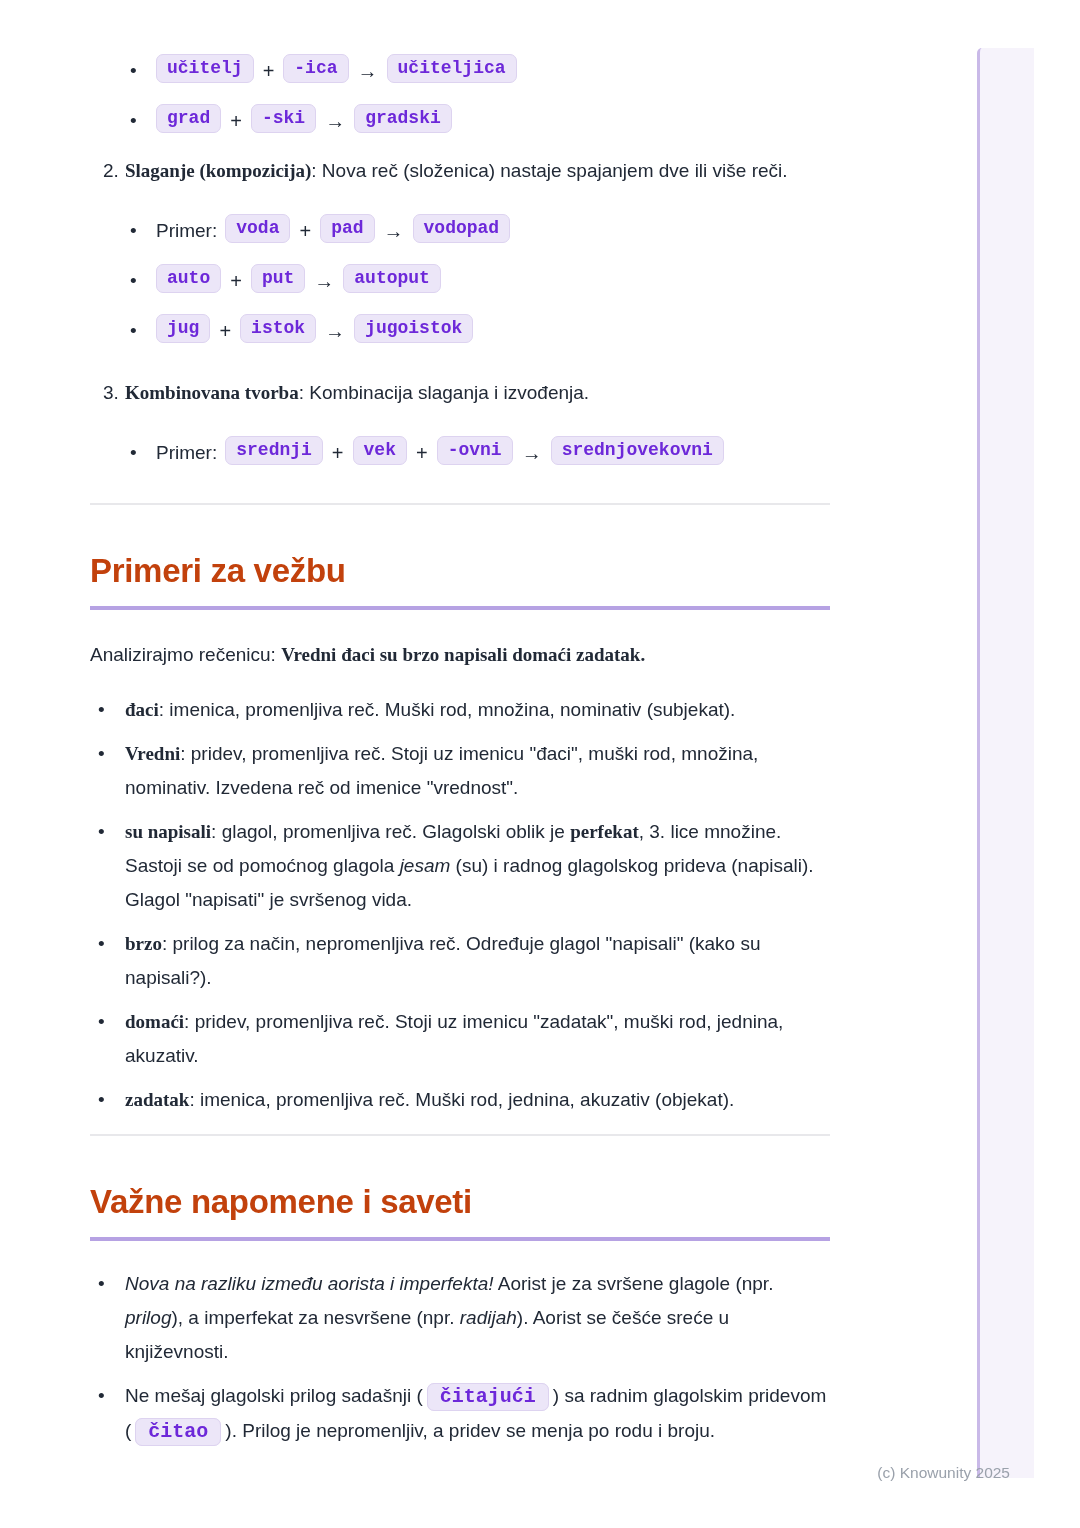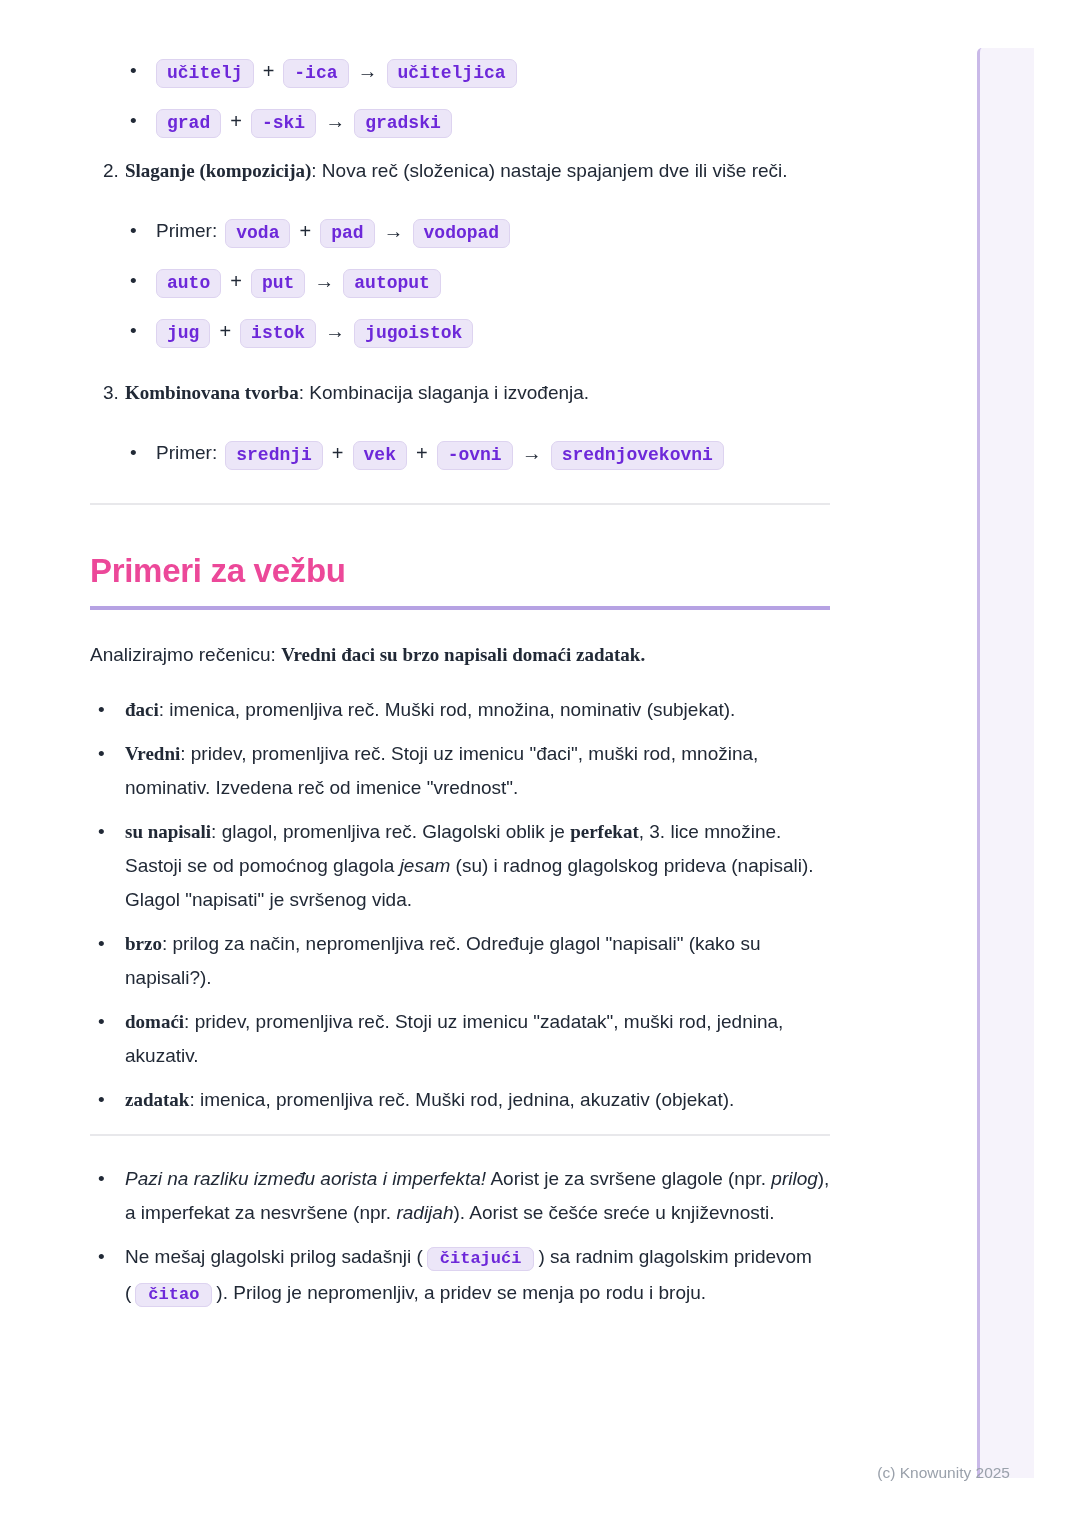--- a/index.html
+++ b/index.html
@@ -7,21 +7,21 @@
     width:1080px;height:1528px;background:#ffffff;
     font-family:"Liberation Sans", sans-serif;color:#212936;
     position:relative;overflow:hidden;
   }
   .page{position:relative;width:1080px;height:1528px;background:#fff;}
   .content{position:absolute;left:90px;top:40px;width:740px;font-size:19px;line-height:34px;}
 
   
   .ex-list{list-style:none;margin:0;padding:0 0 0 40px;}
   .ex-list.top{margin-top:14px;}
-  .ex-row{display:flex;align-items:flex-end;margin-bottom:16px;}
+  .ex-row{display:flex;align-items:flex-start;margin-bottom:16px;}
   .ex-row::before{content:"•";width:26px;flex:none;color:#212936;font-size:19px;}
   .ex-label{margin-right:8px;flex:none;}
   .code-badge{
     font-family:"Liberation Mono", monospace;font-weight:bold;font-size:18px;
     color:#6d28d9;background:#ece6f8;border:1.5px solid #ddd3f0;border-radius:7px;
     padding:1px 10px 2px;line-height:24px;white-space:nowrap;
   }
   .op{margin:0 9px;color:#212936;font-size:20px;flex:none;}
 
   
@@ -30,30 +30,30 @@
   .num-label{flex:none;width:35px;padding-left:13px;box-sizing:border-box;font-weight:400;}
   .li-body{flex:1;min-width:0;}
   .li-body p{margin:0;text-align:justify;}
   .li-body .ex-list{margin-top:26px;padding-left:5px;}
   b,.bold{font-weight:700;font-family:Liberation Serif, serif;}
   .it{font-style:italic;}
 
   hr.rule{border:none;border-top:2px solid #e8e8eb;margin:17px 0 0;}
 
   h2.sect{
-    margin:44px 0 0;font-size:33px;line-height:44px;font-weight:700;color:#ec4899;
+    margin:44px 0 0;font-size:33px;line-height:44px;font-weight:700;color:#c2410c;
     letter-spacing:-0.3px;padding-bottom:13px;border-bottom:4.5px solid #b6a2e3;
   }
   p.intro{margin:28px 0 15px;}
 
   .bullets{list-style:none;margin:21px 0 0;padding:0;}
   .bullets li{position:relative;padding-left:35px;margin-bottom:10px;}
   .bullets li::before{content:"•";position:absolute;left:8px;top:0;color:#212936;}
   .bullets .inline-badge{
-    font-family:"Liberation Mono", monospace;font-weight:bold;font-size:17px;
+    font-family:"Liberation Mono", monospace;font-weight:bold;font-size:20px;
     color:#6d28d9;background:#ece6f8;border:1.5px solid #ddd3f0;border-radius:7px;
     padding:1px 12px 2px;margin:0 4px;white-space:nowrap;
   }
 
   .footer-note{
     position:absolute;top:1464px;right:70px;font-size:15.5px;color:#9aa1ab;z-index:3;
   }
   .next-page-edge{
     position:absolute;left:977px;top:48px;width:54px;height:1430px;
     background:#f6f3fb;border-left:3.5px solid #c9b9e8;border-radius:5px 0 0 3px;z-index:1;
@@ -143,23 +143,24 @@
       <li><b>đaci</b><span>: imenica, promenljiva reč. Muški rod, množina, nominativ (subjekat).</span></li>
       <li><b>Vredni</b><span>: pridev, promenljiva reč. Stoji uz imenicu "đaci", muški rod, množina, nominativ. Izvedena reč od imenice "vrednost".</span></li>
       <li><b>su napisali</b><span>: glagol, promenljiva reč. Glagolski oblik je </span><b>perfekat</b><span>, 3. lice množine. Sastoji se od pomoćnog glagola </span><span class="it">jesam</span><span> (su) i radnog glagolskog prideva (napisali). Glagol "napisati" je svršenog vida.</span></li>
       <li><b>brzo</b><span>: prilog za način, nepromenljiva reč. Određuje glagol "napisali" (kako su napisali?).</span></li>
       <li><b>domaći</b><span>: pridev, promenljiva reč. Stoji uz imenicu "zadatak", muški rod, jednina, akuzativ.</span></li>
       <li><b>zadatak</b><span>: imenica, promenljiva reč. Muški rod, jednina, akuzativ (objekat).</span></li>
     </ul>
 
     <hr class="rule">
 
+    <h2 class="sect">Važne napomene i saveti</h2>
 
     <ul class="bullets" style="margin-top:26px;">
-      <li><span class="it">Pazi na razliku između aorista i imperfekta!</span><span> Aorist je za svršene glagole (npr. </span><span class="it">prilog</span><span>), a imperfekat za nesvršene (npr. </span><span class="it">radijah</span><span>). Aorist se češće sreće u književnosti.</span></li>
+      <li><span class="it">Nova na razliku između aorista i imperfekta!</span><span> Aorist je za svršene glagole (npr. </span><span class="it">prilog</span><span>), a imperfekat za nesvršene (npr. </span><span class="it">radijah</span><span>). Aorist se češće sreće u književnosti.</span></li>
       <li><span>Ne mešaj glagolski prilog sadašnji (</span><span class="inline-badge">čitajući</span><span>) sa radnim glagolskim pridevom (</span><span class="inline-badge">čitao</span><span>). Prilog je nepromenljiv, a pridev se menja po rodu i broju.</span></li>
     </ul>
 
   </div>
 
   <div class="next-page-edge"></div>
   <div class="footer-note">(c) Knowunity 2025</div>
 </div>
 
 </body></html>

